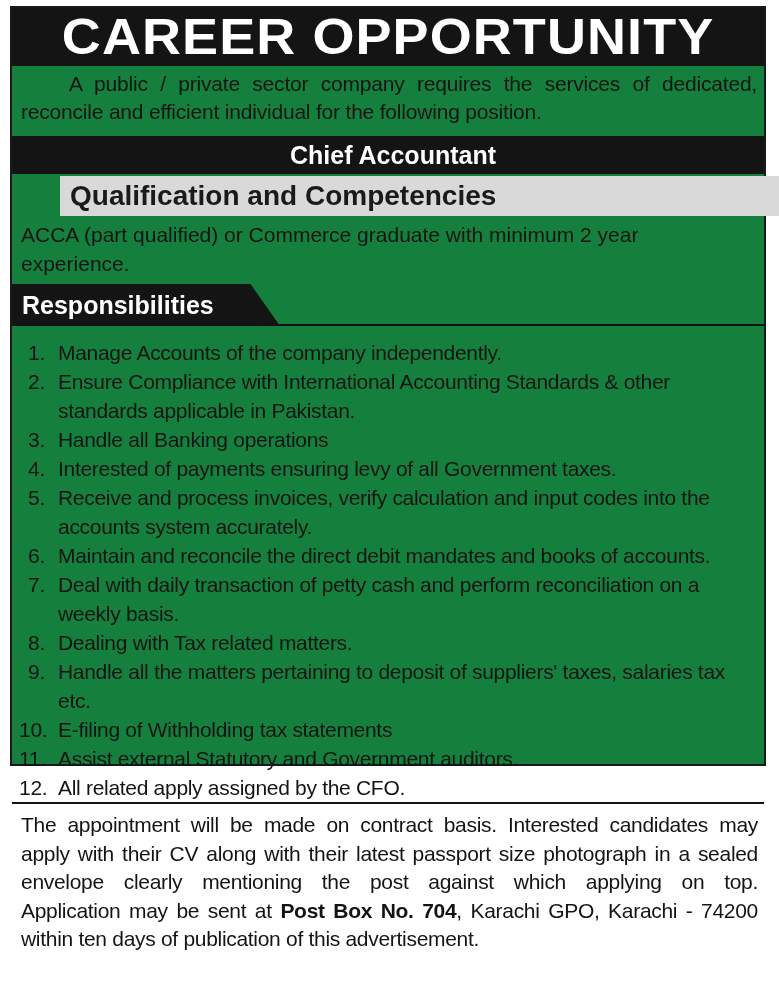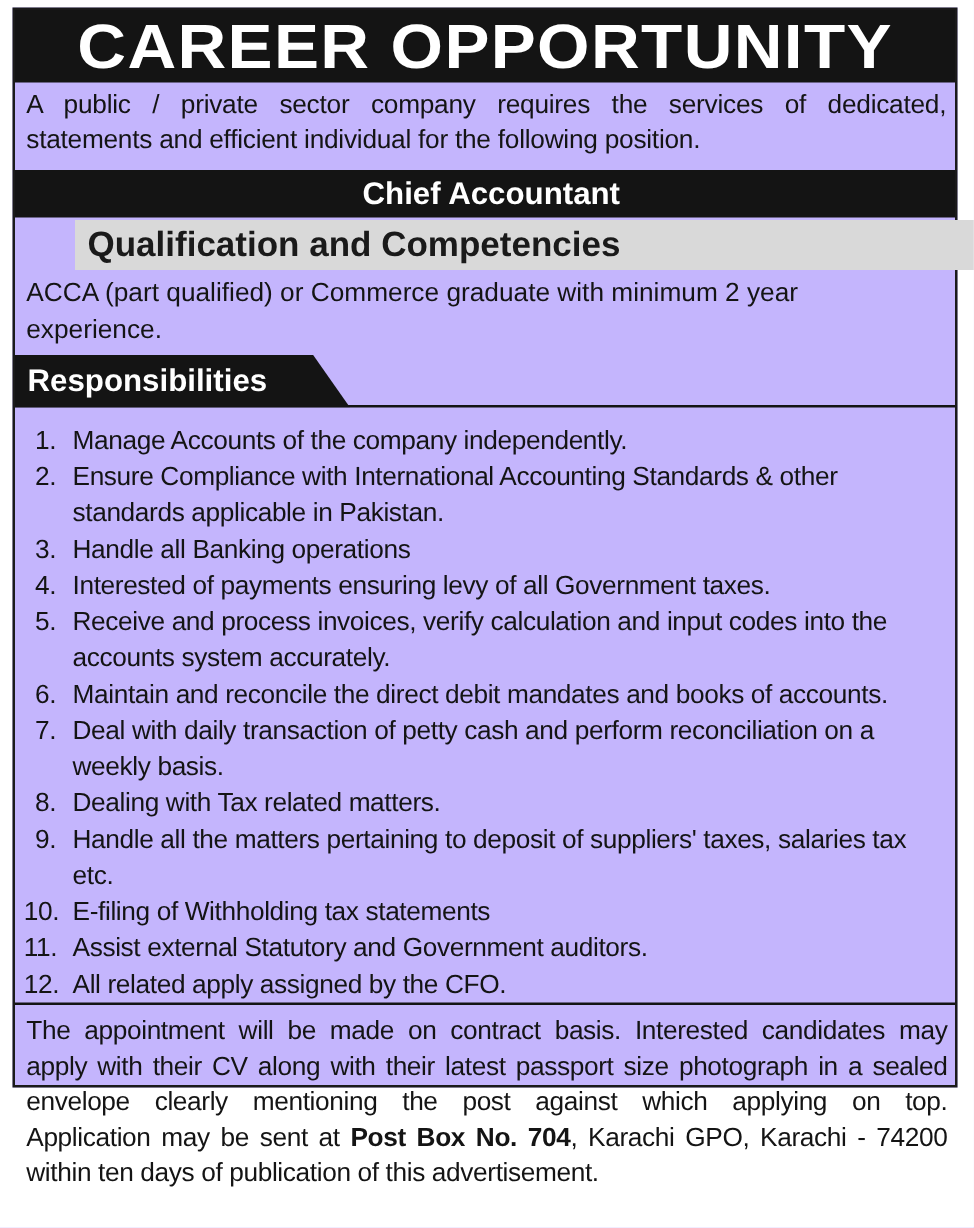--- a/index.html
+++ b/index.html
@@ -1,26 +1,26 @@
 <!DOCTYPE html>
 <html><head>
 <meta charset="utf-8">
 <style>
   html, body { margin: 0; padding: 0; background: #ffffff; }
   body { width: 779px; height: 982px; position: relative; overflow: hidden;
          font-family: "Liberation Sans", sans-serif; color: #141414; }
-  .frame { position: absolute; left: 10px; top: 6px; width: 756px; height: 864px;
-           border: 2px solid #1a1a1a; box-sizing: border-box; background: #c4b5fd; }
+  .frame { position: absolute; left: 10px; top: 6px; width: 756px; height: 760px;
+           border: 2px solid #1a1a1a; box-sizing: border-box; background: #15803d; }
   .banner { position: absolute; left: 0; top: 0; width: 100%; height: 58px; background: #141414;
             color: #fff; font-weight: 700; font-size: 50px; text-align: center; line-height: 58px;
             letter-spacing: 1px; transform-origin: center; }
   .banner span { display: inline-block; transform: scaleX(1.08); }
   .intro { position: absolute; left: 9px; top: 62px; width: 736px; font-size: 21px; line-height: 28px;
            text-align: justify; letter-spacing: -0.2px; }
-  .intro .l1 { display: block; text-align-last: justify; }
+  .intro .l1 { display: block; text-align-last: justify; margin-left: 48px; }
   .bar-dark { position: absolute; left: 0; width: 100%; background: #141414; color: #fff;
               font-weight: 700; box-sizing: border-box; padding-left: 10px; }
   .bar-title { top: 128px; height: 38px; line-height: 38px; font-size: 25px; text-align: center; }
   .bar-grey { position: absolute; left: 0; top: 168px; width: 100%; height: 40px; background: #d9d9d9;
               font-weight: 700; font-size: 28px; line-height: 40px; box-sizing: border-box; padding-left: 10px;
               color: #1a1a1a; margin-left: 48px; }
   .qual { position: absolute; left: 9px; top: 212px; width: 700px; font-size: 21px; line-height: 29px; }
   .resp-wrap { position: absolute; left: 0; top: 276px; width: 100%; height: 42px; }
   .resp-tab { position: absolute; left: 0; top: 0; width: 268px; height: 42px; background: #141414;
               clip-path: polygon(0 0, 89% 0, 100% 100%, 0 100%); color: #fff; font-weight: 700;
@@ -42,21 +42,21 @@
 <body>
 
 <div class="frame">
 
   <div class="banner">
     <span>CAREER OPPORTUNITY</span>
   </div>
 
   <div class="intro">
     <span class="l1">A public / private sector company requires the services of dedicated,</span>
-    <span>statements and efficient individual for the following position.</span>
+    <span>reconcile and efficient individual for the following position.</span>
   </div>
 
   <div class="bar-dark bar-title">Chief Accountant</div>
 
   <div class="bar-grey">Qualification and Competencies</div>
 
   <div class="qual">ACCA (part qualified) or Commerce graduate with minimum 2 year experience.</div>
 
   <div class="resp-wrap">
     <div class="resp-tab">Responsibilities</div>

